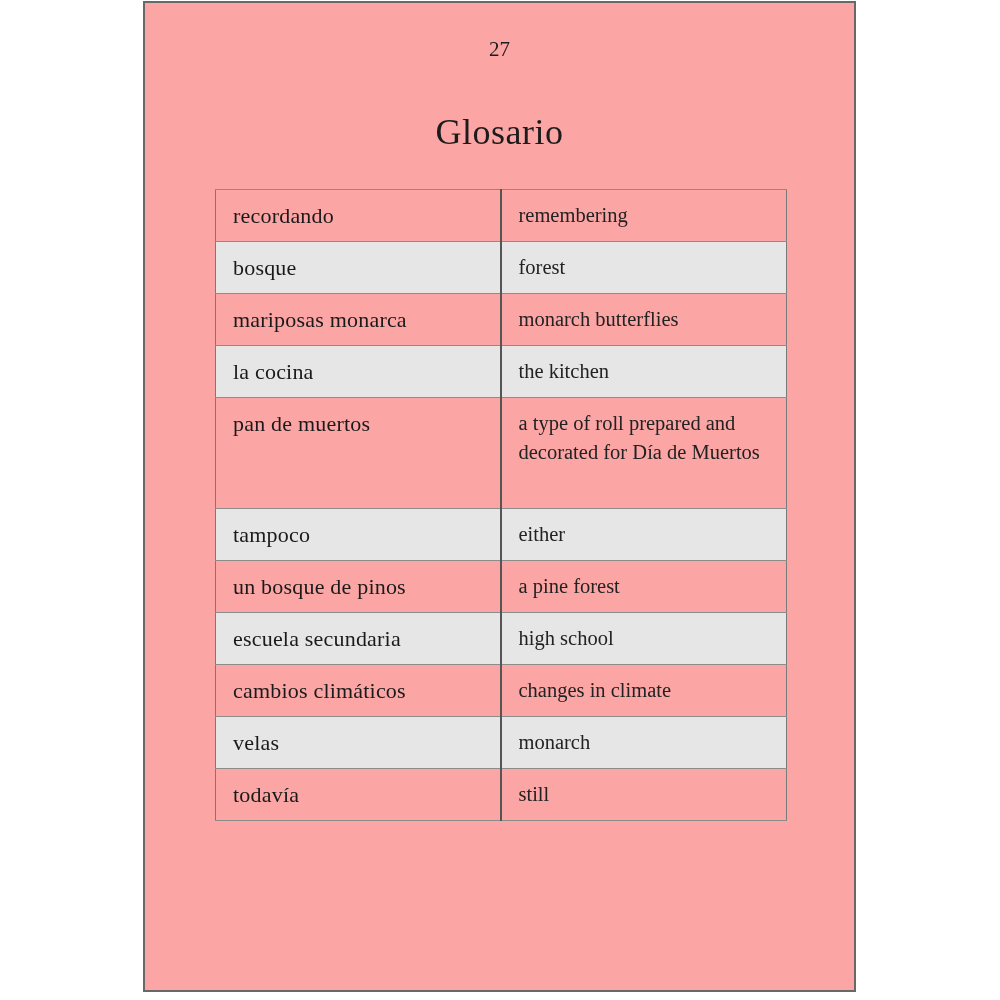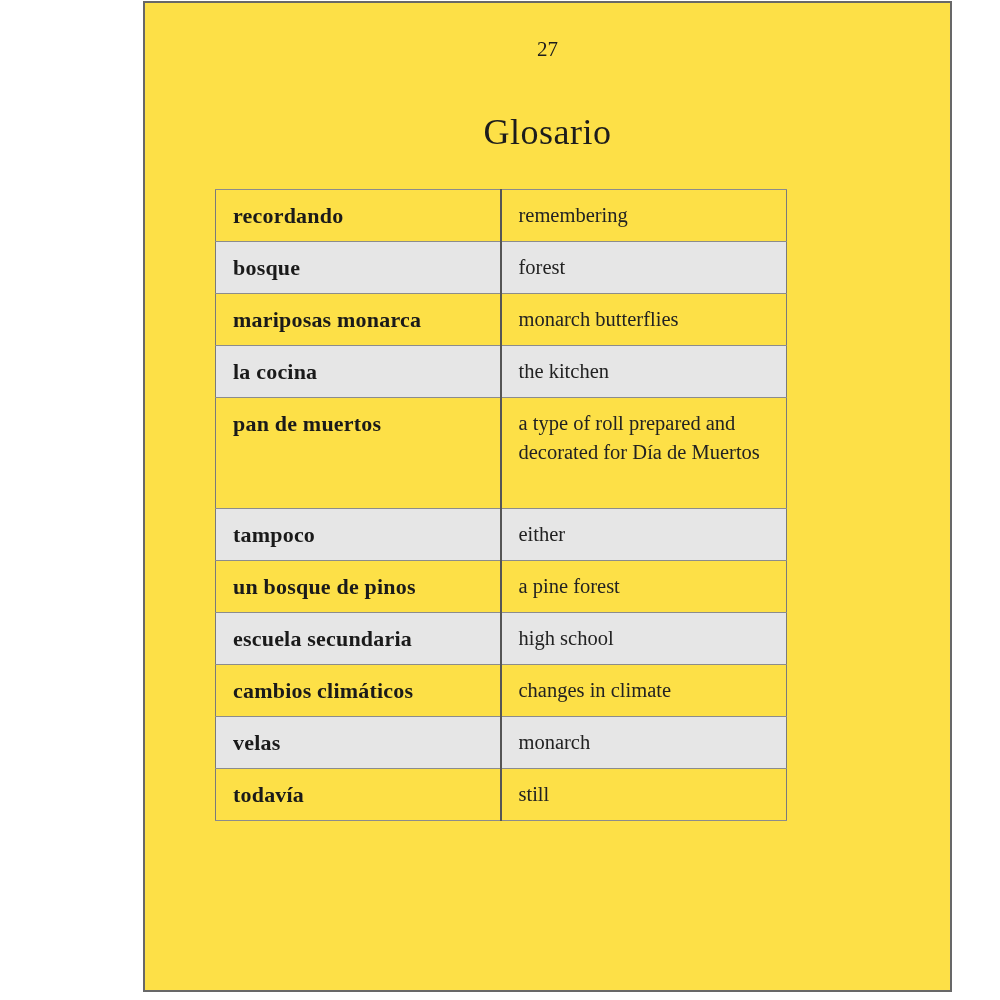--- a/index.html
+++ b/index.html
@@ -7,25 +7,25 @@
     padding: 0;
     width: 1000px;
     height: 1000px;
     background: #ffffff;
     font-family: "Liberation Serif", "DejaVu Serif", serif;
   }
   .page {
     position: absolute;
     left: 143px;
     top: 1px;
-    width: 809px;
+    width: 713px;
     height: 991px;
     border: 2px solid #686868;
     box-sizing: border-box;
-    background: #fde047;
+    background: #fca5a5;
   }
   .page-number {
     position: absolute;
     left: 0;
     top: 34px;
     width: 100%;
     text-align: center;
     font-size: 21px;
     color: #1c1c1c;
   }
@@ -52,21 +52,21 @@
     border-top: 1px solid #8c8c8c;
     border-bottom: 1px solid #8c8c8c;
     vertical-align: top;
     padding: 11px 12px 10px 17px;
     line-height: 29px;
     box-sizing: border-box;
   }
   table.glossary td.term-cell {
     width: 285px;
     border-right: 2px solid #555555;
-    font-weight: bold;
+    font-weight: normal;
     font-size: 22px;
     color: #1a1a1a;
     letter-spacing: 0.2px;
   }
   table.glossary td.translation-cell {
     width: 286px;
     font-size: 20.5px;
     color: #222222;
   }
   table.glossary tr {

